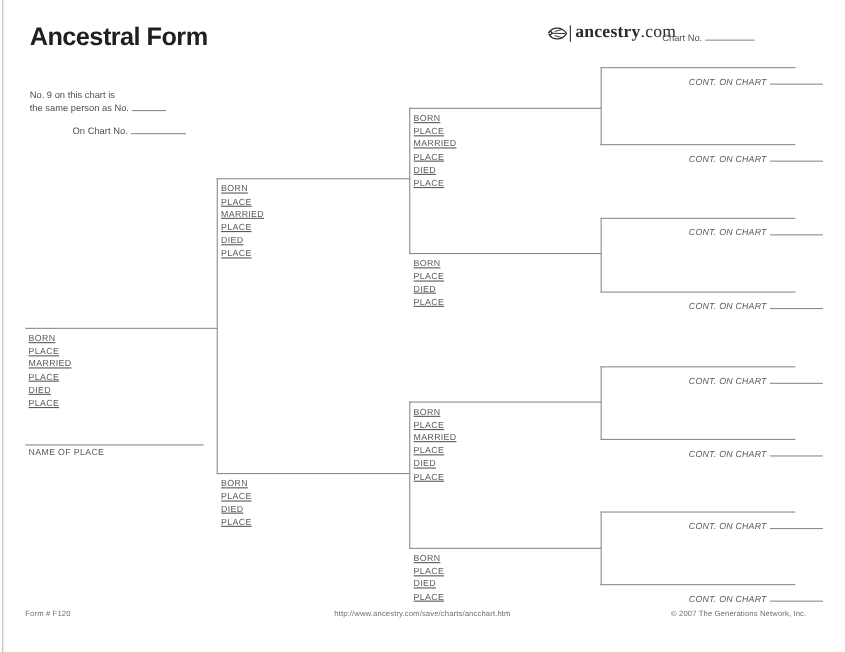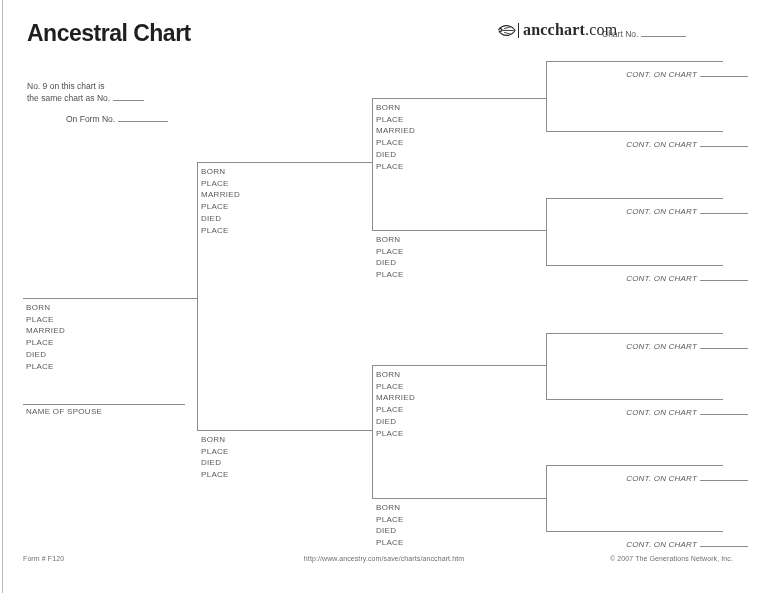--- a/index.html
+++ b/index.html
@@ -16,72 +16,72 @@
   .brand .bar{display:inline-block;width:1px;height:15px;background:#2a2a2a;margin:0 4px 0 2px;}
   .brand-text{font-family:"Liberation Serif", serif;font-size:16px;letter-spacing:0.2px;}
   .brand-text .bold{font-weight:bold;}
   .chart-no{position:absolute;left:602px;top:29px;font-size:8.5px;color:#555;}
   .notes{position:absolute;left:27px;top:80px;font-size:8.5px;line-height:12px;color:#4f4f4f;}
   .on-chart{position:absolute;left:66px;top:114px;font-size:8.5px;color:#4f4f4f;}
   .blank{display:inline-block;border-bottom:1px solid #8c8c8c;height:7px;vertical-align:baseline;margin-left:3px;}
   .hline,.vline{position:absolute;background:#8c8c8c;}
   .hline{height:1px;}
   .vline{width:1px;}
-  .labels{position:absolute;font-size:8px;line-height:11.7px;letter-spacing:0.3px;color:#5a5a5a;}
+  .labels{position:absolute;font-size:8px;line-height:11.7px;letter-spacing:0.3px;color:#5a5a5a;text-decoration:underline;}
   .spouse{position:absolute;left:26px;top:407px;font-size:8px;letter-spacing:0.3px;color:#5a5a5a;}
   .cont{position:absolute;right:20px;font-size:8px;letter-spacing:0.2px;color:#5a5a5a;white-space:nowrap;font-style:italic;}
   .cont .blank{width:48px;}
   .foot{position:absolute;top:555px;font-size:7px;color:#6f6f6f;letter-spacing:0.1px;}
   .foot.form-no{left:23px;}
   .foot.url{left:50%;transform:translateX(-50%);}
   .foot.copyright{right:35px;}
   .leaf{display:block;}
 </style>
 </head>
 <body>
 
 <div class="page">
   <div class="page-edge"></div>
 
-  <h1 class="title">Ancestral Chart</h1>
+  <h1 class="title">Ancestral Form</h1>
 
   <div class="brand">
     <svg class="leaf" width="19" height="19" viewBox="0 0 20 20">
       <path d="M19 10 C14.5 3 5.5 3.5 1.5 9.5 C2.5 8 4.5 7.5 5 9 C5.5 10.5 3.5 11.5 2 10.5 C5.5 16.5 14.5 17 19 10 Z" fill="none" stroke="#2a2a2a" stroke-width="1.2"></path>
       <path d="M17.5 10 L4.5 9.8" stroke="#2a2a2a" stroke-width="1"></path>
       <path d="M14.5 6.2 L7.5 8" stroke="#2a2a2a" stroke-width="0.9"></path>
       <path d="M14.5 13.8 L7.5 12" stroke="#2a2a2a" stroke-width="0.9"></path>
     </svg>
     <span class="bar"></span>
-    <span class="brand-text"><span class="bold">ancchart</span><span>.com</span></span>
+    <span class="brand-text"><span class="bold">ancestry</span><span>.com</span></span>
   </div>
 
   <div class="chart-no">
     <span>Chart No.</span><span class="blank" style="width:45px"></span>
   </div>
 
   <div class="notes">
     <div>No. 9 on this chart is</div>
-    <div><span>the same chart as No.</span><span class="blank" style="width:31px"></span></div>
+    <div><span>the same person as No.</span><span class="blank" style="width:31px"></span></div>
   </div>
   <div class="on-chart">
-    <span>On Form No.</span><span class="blank" style="width:50px"></span>
+    <span>On Chart No.</span><span class="blank" style="width:50px"></span>
   </div>
 
   <div class="hline" style="left:23px;top:298px;width:175px"></div>
   <div class="labels" style="left:26px;top:302px">
       <div>BORN</div>
       <div>PLACE</div>
       <div>MARRIED</div>
       <div>PLACE</div>
       <div>DIED</div>
       <div>PLACE</div>
     </div>
   <div class="hline" style="left:23px;top:404px;width:162px"></div>
-  <div class="spouse">NAME OF SPOUSE</div>
+  <div class="spouse">NAME OF PLACE</div>
 
   <div class="vline" style="left:197px;top:162px;height:269px"></div>
   <div class="hline" style="left:197px;top:162px;width:176px"></div>
   <div class="labels" style="left:201px;top:166px">
       <div>BORN</div>
       <div>PLACE</div>
       <div>MARRIED</div>
       <div>PLACE</div>
       <div>DIED</div>
       <div>PLACE</div>

